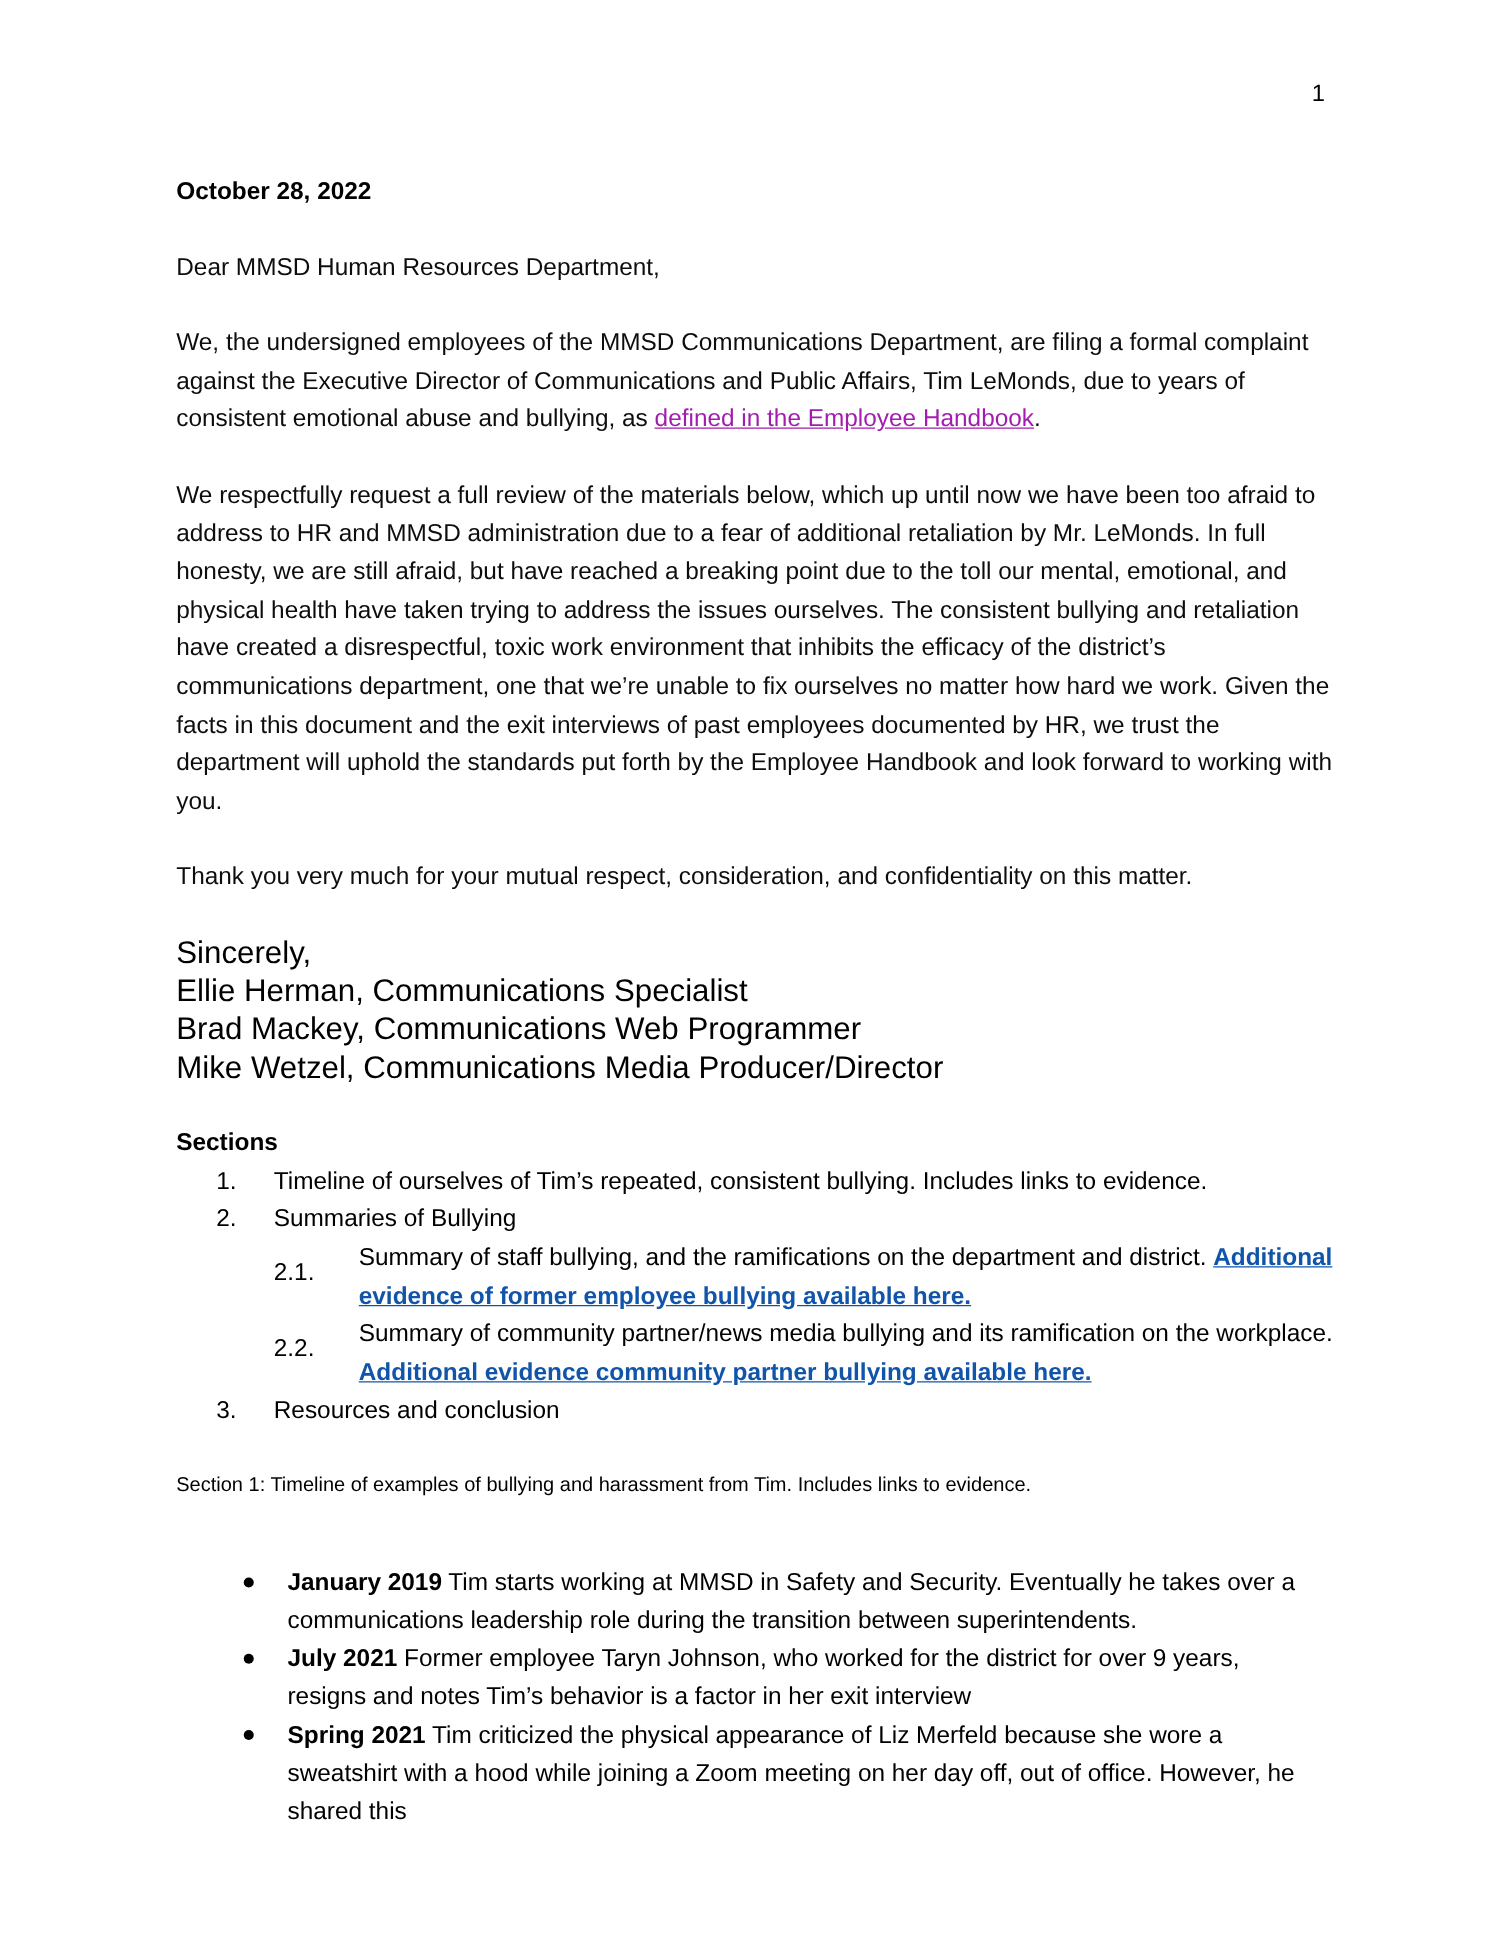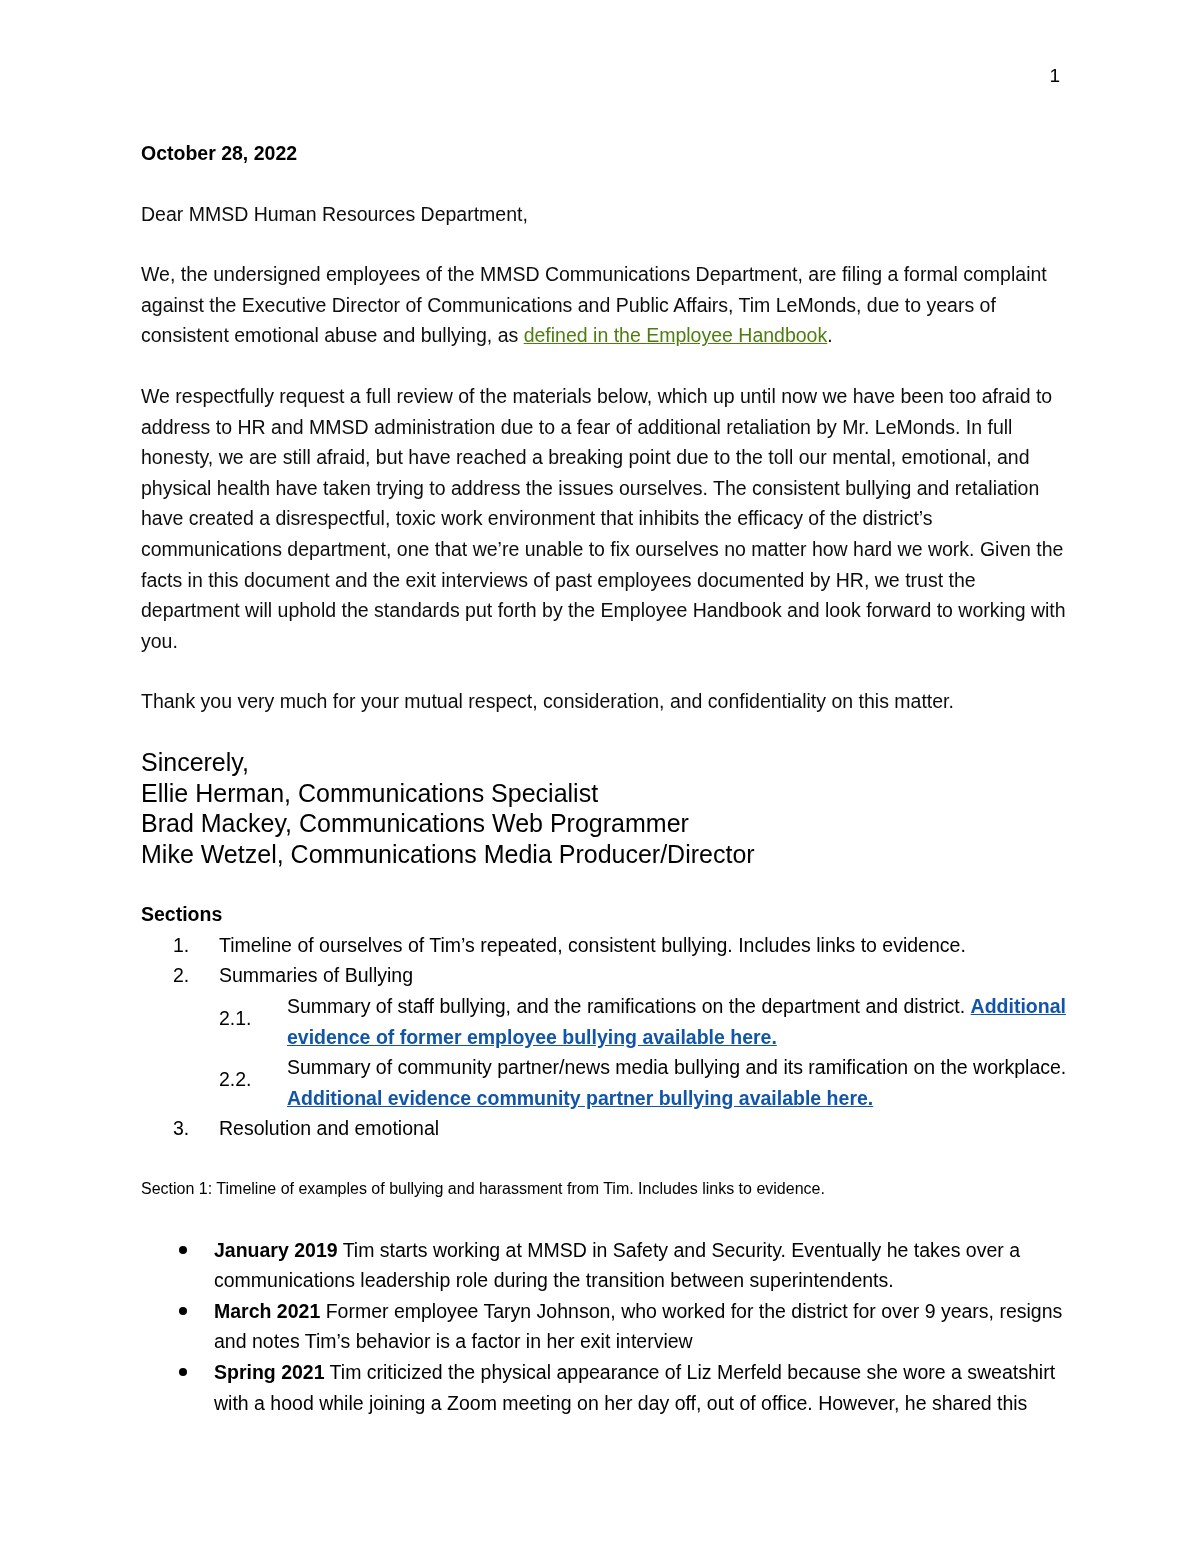--- a/index.html
+++ b/index.html
@@ -40,21 +40,21 @@
     color: #0d0d0d;
   }
   .spacer-sm { height: 30px; }
   .bold { font-weight: bold; }
   .date {
     font-weight: bold;
     font-size: 19.5px;
     line-height: 30.6px;
   }
   a.link {
-    color: #4d7c0f;
+    color: #a21caf;
     text-decoration: underline;
   }
   a.link-strong {
     color: #1155aa;
     text-decoration: underline;
     font-weight: bold;
   }
   .sig-line {
     font-size: 25px;
     line-height: 30.6px;
@@ -102,21 +102,21 @@
     width: 58px;
     text-align: left;
   }
   .section-title {
     font-weight: normal;
     font-size: 16px;
     line-height: 30.6px;
   }
   ul.timeline {
     list-style: none;
-    margin: 0;
+    margin: 16px;
     padding: 0;
   }
   ul.timeline > li {
     position: relative;
     font-size: 19.5px;
     line-height: 30.6px;
     padding-left: 73px;
     margin: 0;
   }
   ul.timeline > li > .bullet {
@@ -181,38 +181,38 @@
             <span>Summary of staff bullying, and the ramifications on the department and district. </span><a class="link-strong" href="#">Additional evidence of former employee bullying available here.</a>
           </li>
           <li>
             <span class="num">2.2.</span>
             <span>Summary of community partner/news media bullying and its ramification on the workplace. </span><a class="link-strong" href="#">Additional evidence community partner bullying available here.</a>
           </li>
         </ol>
       </li>
       <li>
         <span class="num">3.</span>
-        <span>Resolution and emotional</span>
+        <span>Resources and conclusion</span>
       </li>
     </ol>
 
     <div class="spacer-sm"></div>
 
     <div class="section-title">Section 1: Timeline of examples of bullying and harassment from Tim. Includes links to evidence.</div>
 
     <div class="spacer-sm"></div>
 
     <ul class="timeline">
       <li>
         <span class="bullet"></span>
         <span class="bold">January 2019</span><span> Tim starts working at MMSD in Safety and Security. Eventually he takes over a communications leadership role during the transition between superintendents.</span>
       </li>
       <li>
         <span class="bullet"></span>
-        <span class="bold">March 2021</span><span> Former employee Taryn Johnson, who worked for the district for over 9 years, resigns and notes Tim’s behavior is a factor in her exit interview</span>
+        <span class="bold">July 2021</span><span> Former employee Taryn Johnson, who worked for the district for over 9 years, resigns and notes Tim’s behavior is a factor in her exit interview</span>
       </li>
       <li>
         <span class="bullet"></span>
         <span class="bold">Spring 2021</span><span> Tim criticized the physical appearance of Liz Merfeld because she wore a sweatshirt with a hood while joining a Zoom meeting on her day off, out of office. However, he shared this</span>
       </li>
     </ul>
 
   </div>
 </div>
 

